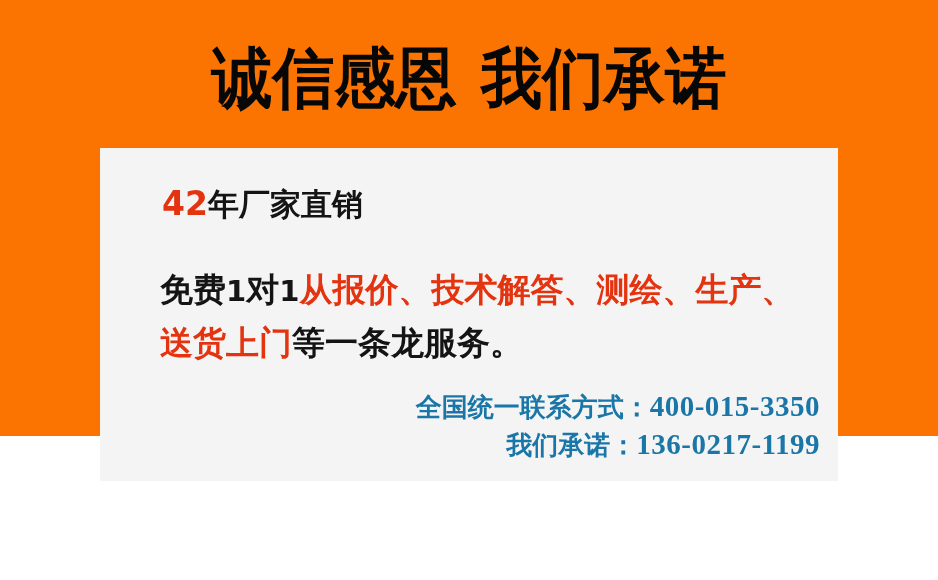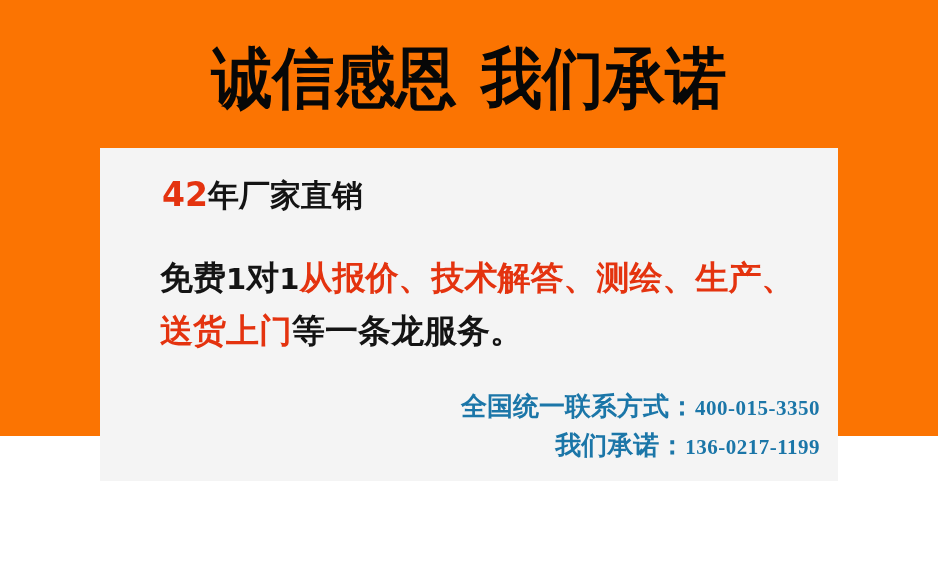--- a/index.html
+++ b/index.html
@@ -55,36 +55,36 @@
     box-sizing: border-box;
   }
 
   
   #years-line {
     position: absolute;
     left: 62px;
     top: 30px;
     font-size: 31px;
     font-weight: 700;
-    line-height: 33px;
+    line-height: 52px;
     color: #141414;
     white-space: nowrap;
   }
   #years-line .num {
     color: #e4330f;
     font-family: "DejaVu Sans", "Liberation Sans", sans-serif;
     font-weight: 700;
     font-size: 33px;
   }
 
   
   #service-desc {
     position: absolute;
     left: 60px;
-    top: 104px;
+    top: 116px;
     width: 658px;
     font-size: 33px;
     font-weight: 700;
     line-height: 51px;
     color: #141414;
     letter-spacing: 0px;
   }
   #service-desc .hl {
     color: #e4330f;
   }
@@ -103,21 +103,21 @@
   .contact-row {
     font-size: 26px;
     font-weight: 700;
     line-height: 37px;
     color: #1b76a8;
     white-space: nowrap;
   }
   .contact-row .tel {
     font-family: "Liberation Serif", "DejaVu Serif", serif;
     font-weight: 700;
-    font-size: 21px;
+    font-size: 29px;
     letter-spacing: 0.5px;
   }
 </style>
 </head>
 <body>
 
 <div id="ad-banner">
 
   <div id="headline">
     <span>诚信感恩</span><span class="gap"></span><span>我们承诺</span>

